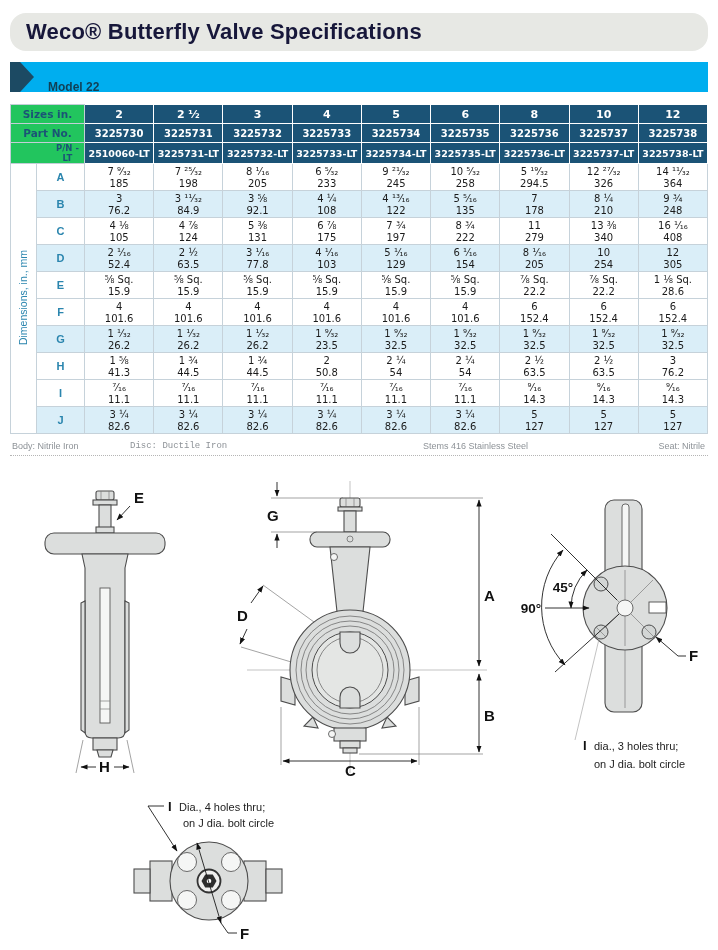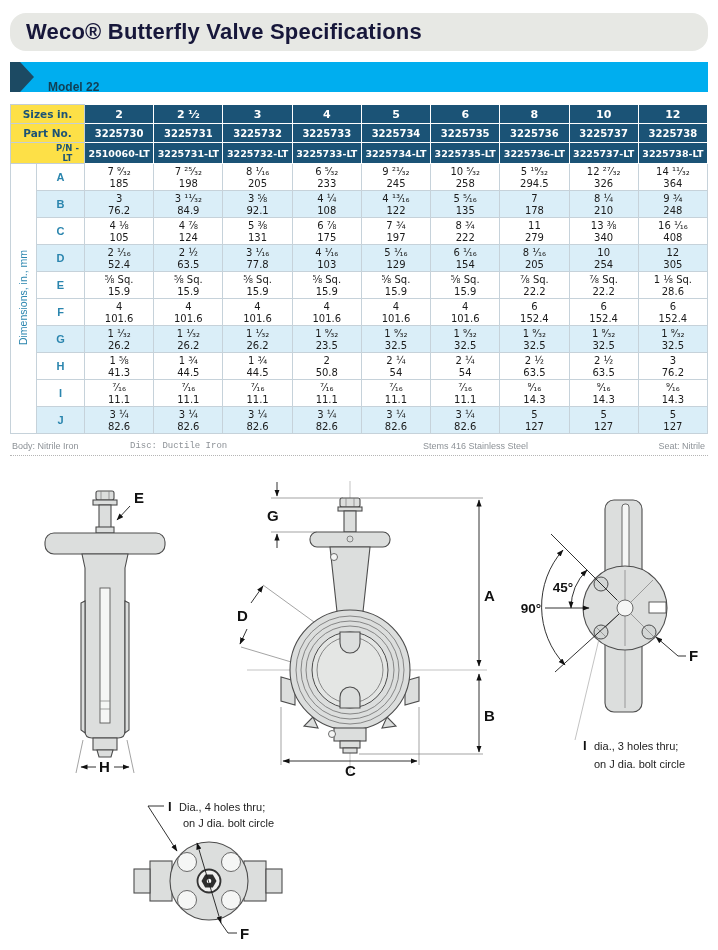--- a/index.html
+++ b/index.html
@@ -17,21 +17,21 @@
   .model-label { position:absolute; left:38px; top:6px; font-size:12px; font-weight:bold;
     color:var(--modeltext,#113f55);margin-top:12px; }
 
   table.spec { position:absolute; left:10px; top:104px; width:698px; border-collapse:collapse;
     table-layout:fixed; font-family:"DejaVu Sans",sans-serif; }
   table.spec th, table.spec td { padding:0; }
   thead th.hval { background:var(--navy,#1b5376); color:#fff; font-weight:bold; border:1px solid #ffffff; height:18px; }
   thead tr.h0 th.hval { font-size:11px; }
   thead tr.h1 th.hval { font-size:10px; }
   thead tr.h2 th.hval { font-size:9.5px; }
-  thead th.hlbl { background:#fde047; color:var(--navy,#1b5376); font-weight:bold;
+  thead th.hlbl { background:#22c55e; color:var(--navy,#1b5376); font-weight:bold;
     border:1px solid #c3ced7; }
   thead tr.h0 th.hlbl { font-size:10.5px; }
   thead tr.h1 th.hlbl { font-size:10.5px; }
   thead tr.h2 th.hlbl { font-size:8.5px;padding-left:40px; }
   tbody td { border:1px solid #c6d2da; text-align:center; height:26px; font-size:10px;
     color:#1b1b1b; line-height:1.18; background:#ffffff; }
   tbody tr.shade td { background:var(--shade,#daeef8); }
   td.dimcol { background:#ffffff !important; }
   td.dimcol .vert { writing-mode:vertical-rl; transform:rotate(180deg); color:var(--teal,#2a85ae);
     font-size:10.5px; white-space:nowrap; font-family:"Liberation Sans",sans-serif; }

